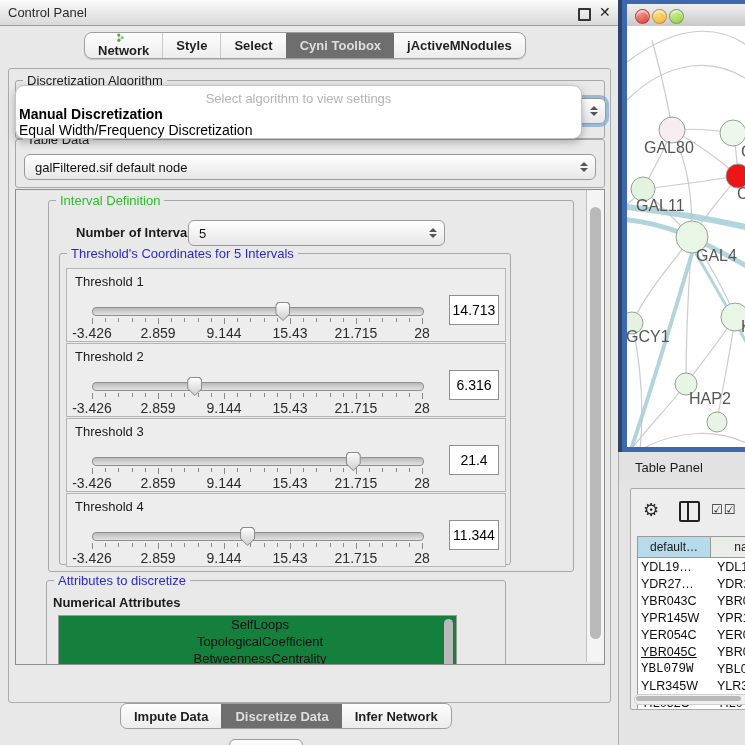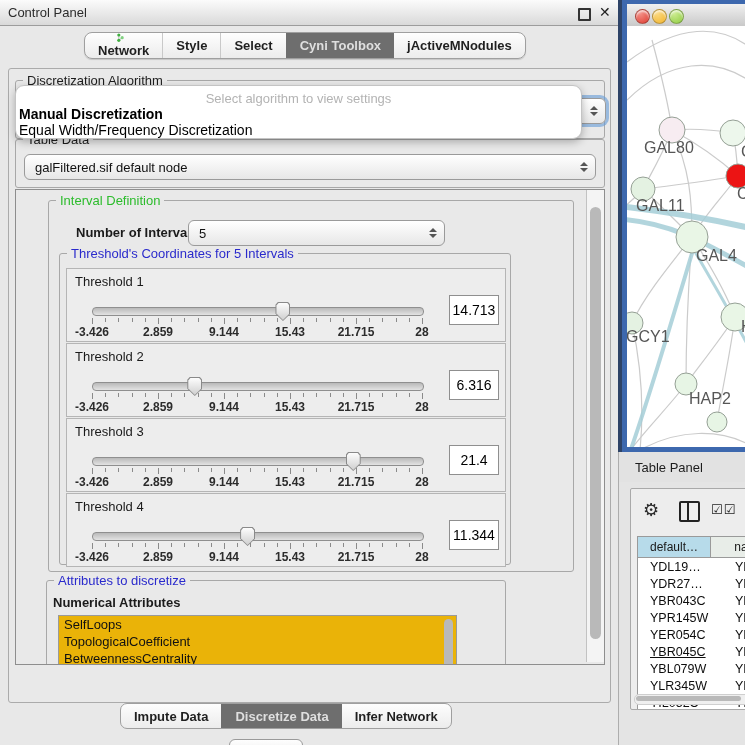--- a/index.html
+++ b/index.html
@@ -64,27 +64,27 @@
     border-radius:4px;background:linear-gradient(#B9B9B9,#E3E3E3);}
   .thumb{position:absolute;top:-6px;width:15px;height:19px;margin-left:-8px;
     clip-path:polygon(50% 100%,0 62%,0 14%,16% 0,84% 0,100% 14%,100% 62%);background:#8A8A8A;}
   .thumb i{position:absolute;left:1px;top:1px;right:1px;bottom:1px;display:block;
     clip-path:polygon(50% 100%,0 62%,0 14%,16% 0,84% 0,100% 14%,100% 62%);
     background:linear-gradient(#FDFDFD,#CFCFCF);}
   .ticks{position:absolute;left:25px;top:49px;width:330px;height:6px;}
   .ticks span{position:absolute;top:0;width:1px;height:4px;background:#8A8A8A;}
   .ticks span.major{height:6px;}
   .axislabels{position:absolute;left:25px;top:56px;width:330px;height:11px;}
-  .axislabels span{position:absolute;transform:translateX(-50%);font-size:12px;font-weight:bold;color:#2c2c2c;white-space:nowrap;}
+  .axislabels span{position:absolute;transform:translateX(-50%);font-size:14px;font-weight:normal;color:#2c2c2c;white-space:nowrap;}
   .vbox{position:absolute;right:6px;top:26px;width:48px;height:28px;background:#FFF;
     border:1px solid #8F8F8F;display:flex;align-items:center;justify-content:center;font-size:14px;color:#000;}
 
   
-  #attr-list{position:absolute;left:11px;top:34px;width:397px;height:78px;background:#eab308;
-    border:1px solid #9A9A9A;overflow:hidden;}
+  #attr-list{position:absolute;left:11px;top:34px;width:397px;height:78px;background:#15803d;
+    border:1px solid #9A9A9A;overflow:hidden;text-align:center;}
   .attr-item{padding:1px 0 1px 5px;font-size:13px;color:#111;line-height:15px;}
 
   
   #apply-btn{left:220px;top:670px;width:72px;height:23px;background:linear-gradient(#FEFEFE,#E4E4E4);
     border:1px solid #9A9A9A;border-radius:6px;display:flex;align-items:center;justify-content:center;
     font-size:13px;color:#111;}
   #bottom-tabs{left:120px;top:703px;height:24px;display:flex;border:1px solid #9F9F9F;border-radius:7px;
     overflow:hidden;background:linear-gradient(#FDFDFD,#ECECEC);}
 
   
@@ -104,21 +104,21 @@
     border:1px solid #A9A9A9;border-radius:2px;overflow:hidden;}
   #tp-gear{left:12px;top:10px;font-size:18px;color:#2b2b2b;}
   #tp-colicon{left:48px;top:12px;width:17px;height:17px;border:2px solid #222;border-radius:2px;}
   #tp-colicon i{position:absolute;left:6px;top:0;bottom:0;width:2px;background:#222;display:block;}
   #tp-checks{left:80px;top:13px;font-size:13px;color:#222;letter-spacing:1px;}
   #tp-table{position:absolute;left:6px;top:47px;width:200px;background:#FFF;border:1px solid #9A9A9A;}
   .hrow{display:flex;height:20px;border-bottom:1px solid #9A9A9A;font-size:12px;}
   .hcell{display:flex;align-items:center;justify-content:center;border-right:1px solid #9A9A9A;}
   .hcell.hl{background:#B7DBEA;} .hcell.plain{background:#E8EDE8;}
   .trow{display:flex;height:17px;font-size:12.5px;color:#0d0d0d;}
-  .tcell{padding-left:12px;display:flex;align-items:center;border-right:1px solid #FFF;}
+  .tcell{padding-left:3px;display:flex;align-items:center;border-right:1px solid #FFF;}
   #tp-hscroll{position:absolute;left:3px;top:205px;width:114px;height:9px;background:#EFEFEF;
     border:1px solid #CFCFCF;border-radius:5px;}
   #tp-hthumb{position:absolute;left:1px;top:1px;width:105px;height:5px;background:#B9B9B9;border-radius:3px;}
 </style>
 </head>
 <body>
 
 <div id="cpanel" class="abs">
 
   <div id="cp-titlebar" class="abs">
@@ -503,21 +503,21 @@
         </div>
         <div class="trow">
           <div class="tcell" style="width: 72px;">YER054C</div>
           <div class="tcell" style="width: 60px;">YER0</div>
         </div>
         <div class="trow">
           <div class="tcell" style="width: 72px; text-decoration: underline;">YBR045C</div>
           <div class="tcell" style="width: 60px;">YBR0</div>
         </div>
         <div class="trow">
-          <div class="tcell" style="width: 72px;">YBL079W</div>
+          <div class="tcell" style="width: 72px; font-family: Liberation Mono, monospace;">YBL079W</div>
           <div class="tcell" style="width: 60px;">YBL0</div>
         </div>
         <div class="trow">
           <div class="tcell" style="width: 72px;">YLR345W</div>
           <div class="tcell" style="width: 60px;">YLR3</div>
         </div>
         <div class="trow">
           <div class="tcell" style="width: 72px;">YIL052C</div>
           <div class="tcell" style="width: 60px;">YIL0</div>
         </div>

